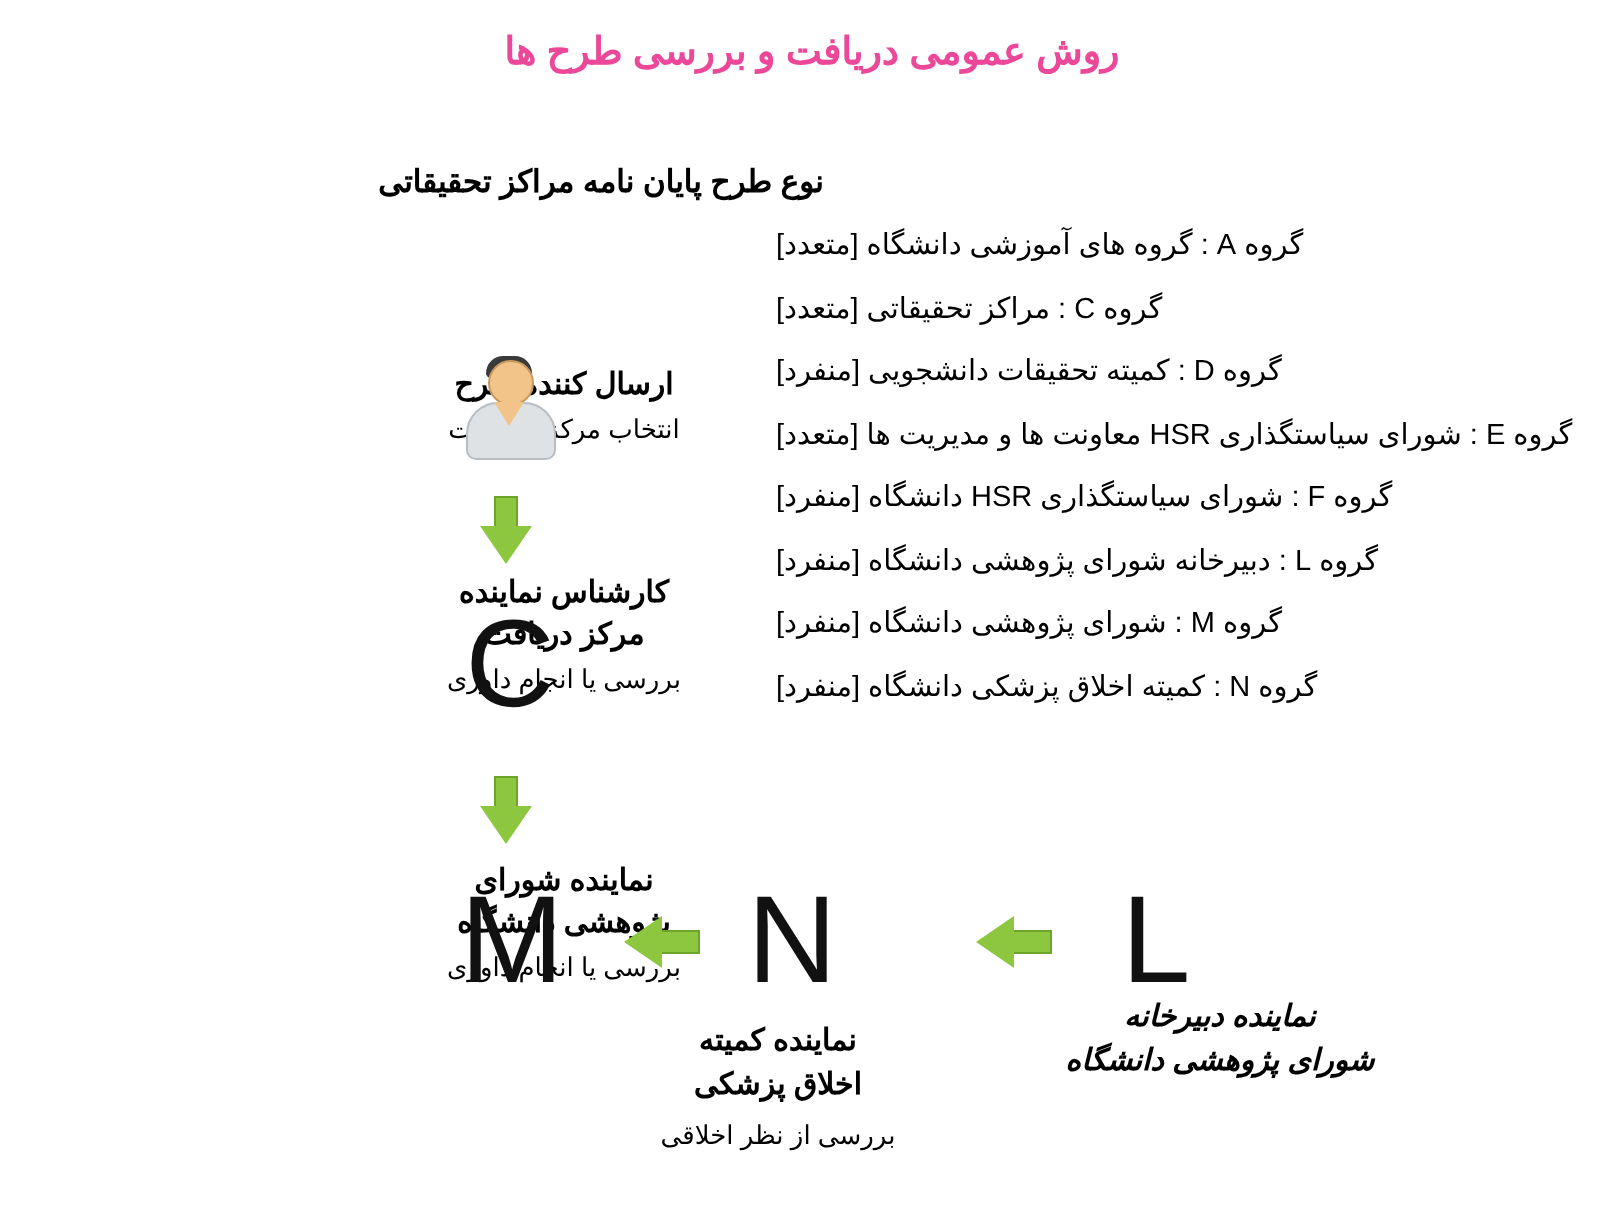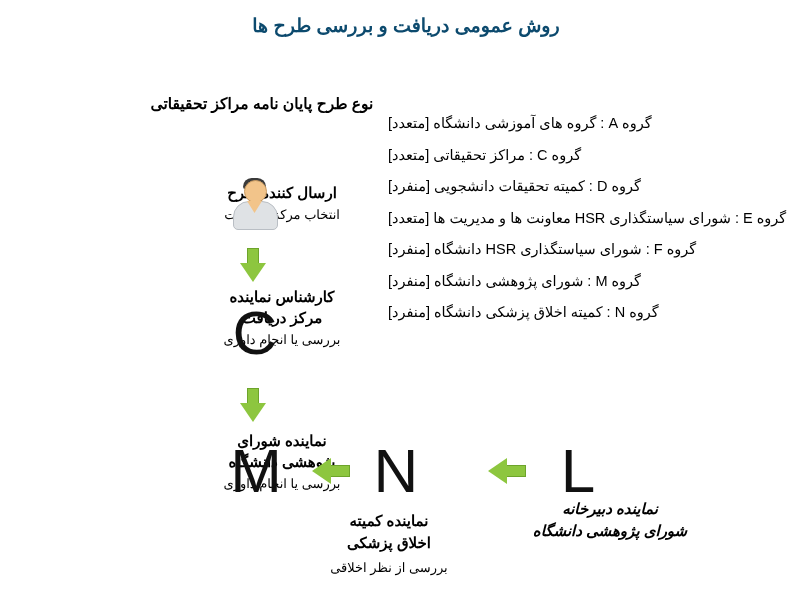--- a/index.html
+++ b/index.html
@@ -22,21 +22,21 @@
   }
   
   .title {
     position: absolute;
     top: 14px;
     left: 0;
     width: 812px;
     text-align: center;
     font-size: 19px;
     font-weight: bold;
-    color: #0c4a6e;
+    color: #ec4899;
     direction: rtl;
   }
   
   .group-list {
     position: absolute;
     top: 108px;
     right: 24px;
     width: 400px;
     direction: rtl;
     text-align: left;
@@ -45,24 +45,24 @@
     font-size: 14.5px;
     line-height: 31.5px;
     color: #000;
     white-space: nowrap;
     text-align: left;
     direction: rtl;
   }
   
   .flow-head {
     position: absolute;
-    top: 92px;
+    top: 80px;
     right: 400px;
     width: 300px;
-    text-align: center;
+    text-align: right;
     direction: rtl;
   }
   .flow-head .l1 {
     font-size: 15.5px;
     font-weight: bold;
     line-height: 24px;
   }
   .flow-head .l2 {
     font-size: 15.5px;
     font-weight: bold;
@@ -215,20 +215,21 @@
 <div class="canvas">
 
   <div class="title">روش عمومی دریافت و بررسی طرح ها</div>
 
   <div class="group-list">
     <div class="group-item">گروه A : گروه های آموزشی دانشگاه [متعدد]</div>
     <div class="group-item">گروه C : مراکز تحقیقاتی [متعدد]</div>
     <div class="group-item">گروه D : کمیته تحقیقات دانشجویی [منفرد]</div>
     <div class="group-item">گروه E : شورای سیاستگذاری HSR معاونت ها و مدیریت ها [متعدد]</div>
     <div class="group-item">گروه F : شورای سیاستگذاری HSR دانشگاه [منفرد]</div>
+    <div class="group-item">گروه L : دبیرخانه شورای پژوهشی دانشگاه [منفرد]</div>
     <div class="group-item">گروه M : شورای پژوهشی دانشگاه [منفرد]</div>
     <div class="group-item">گروه N : کمیته اخلاق پزشکی دانشگاه [منفرد]</div>
   </div>
 
   <div class="flow-head">
     <div class="l1">نوع طرح پایان نامه مراکز تحقیقاتی</div>
   </div>
 
   <div class="stage-label" style="top:182px; right:420px; width:220px;">
     <div class="bold">ارسال کننده طرح</div>

